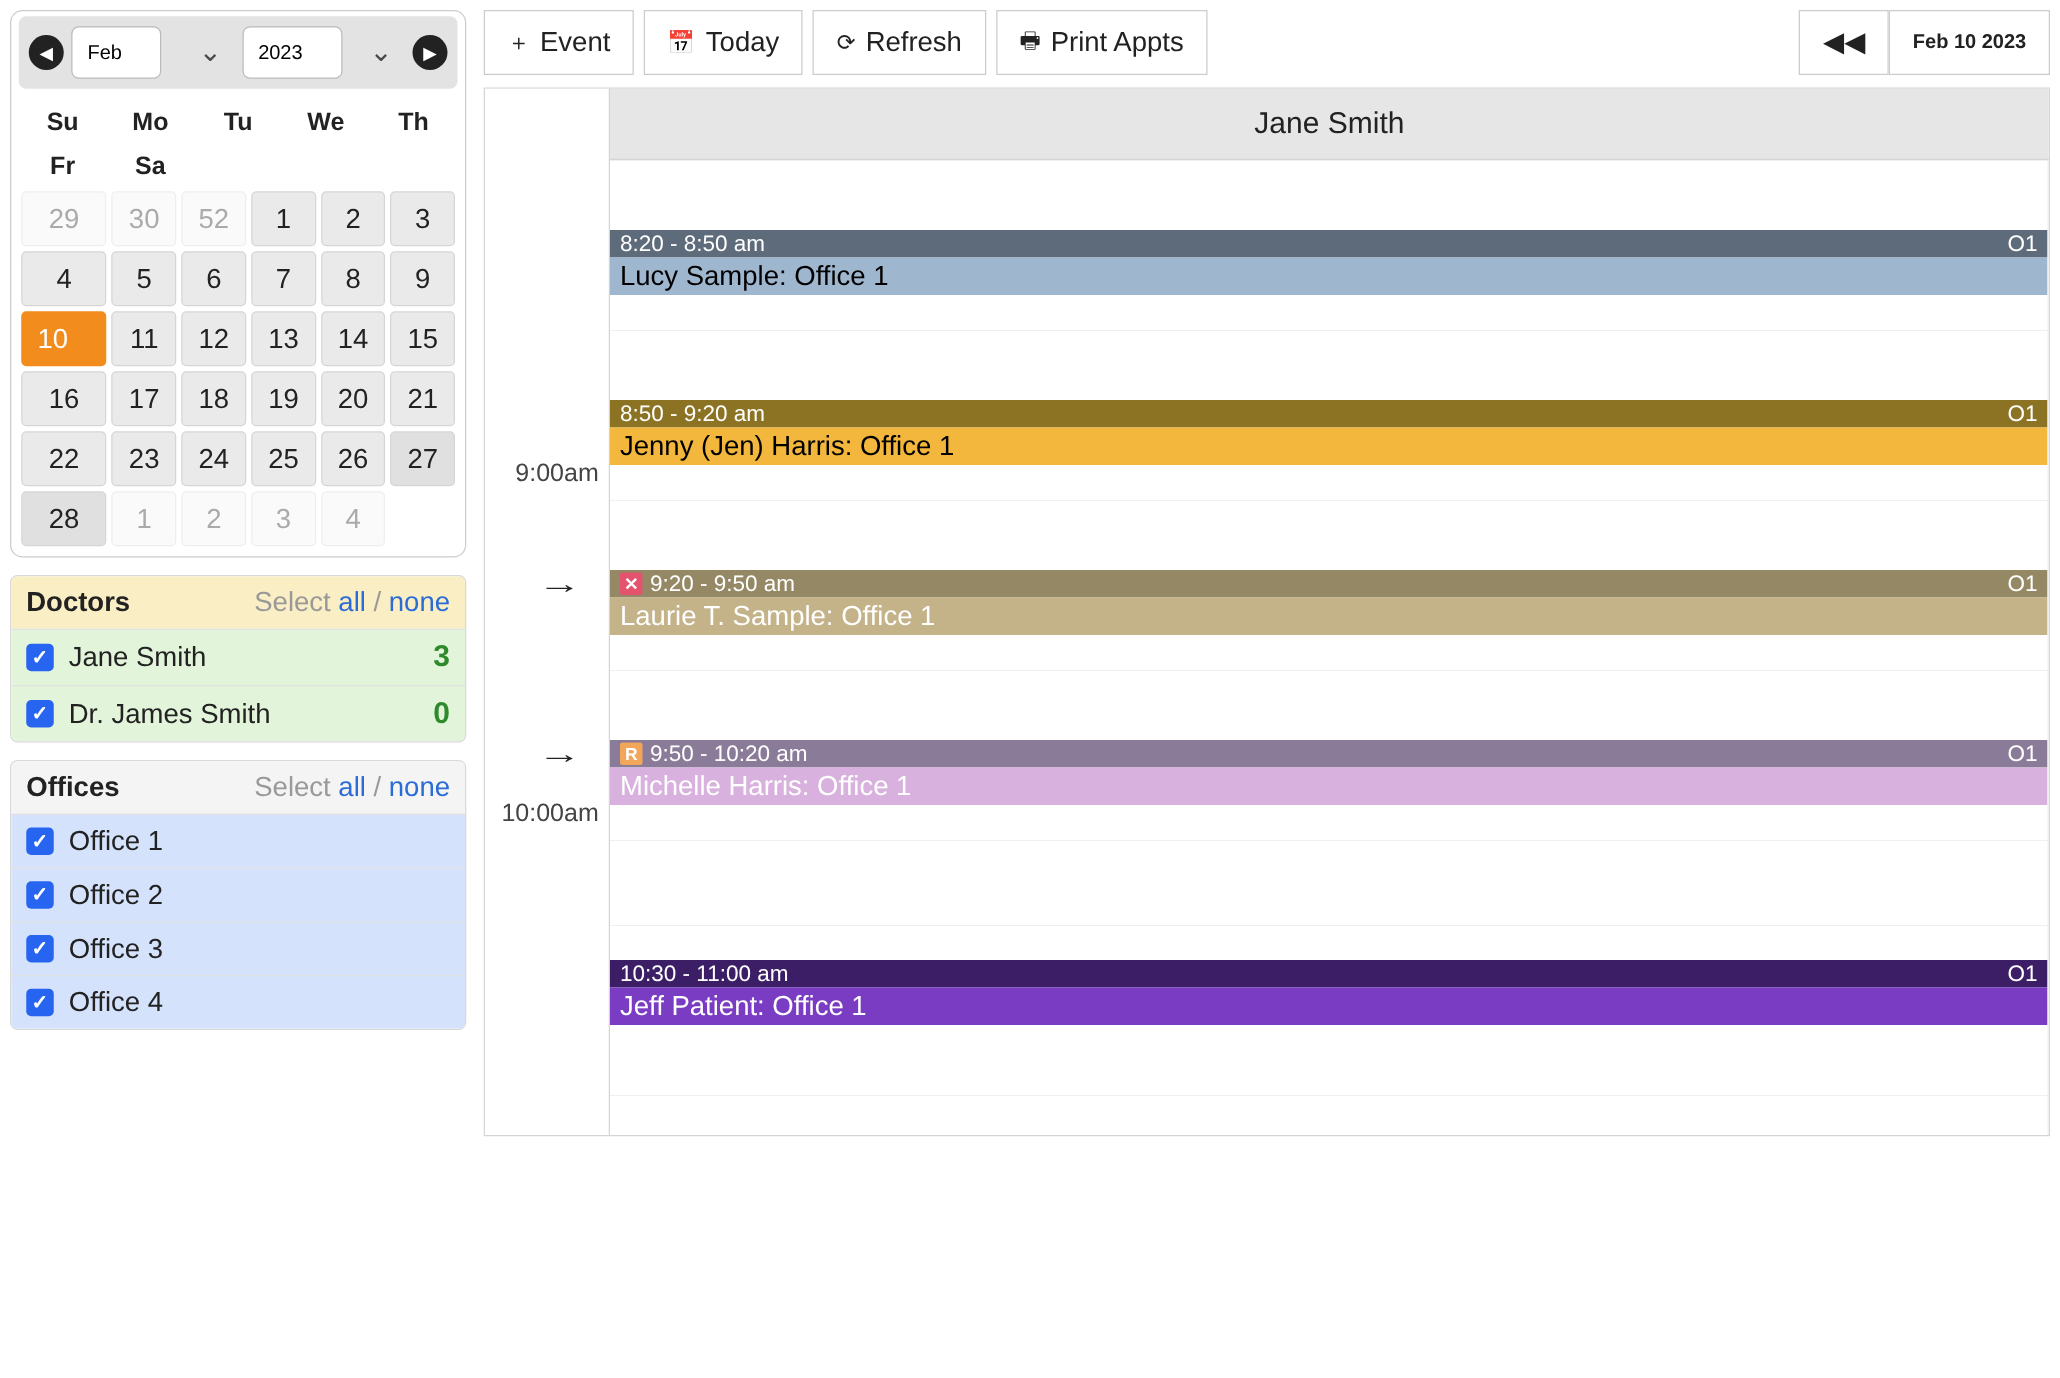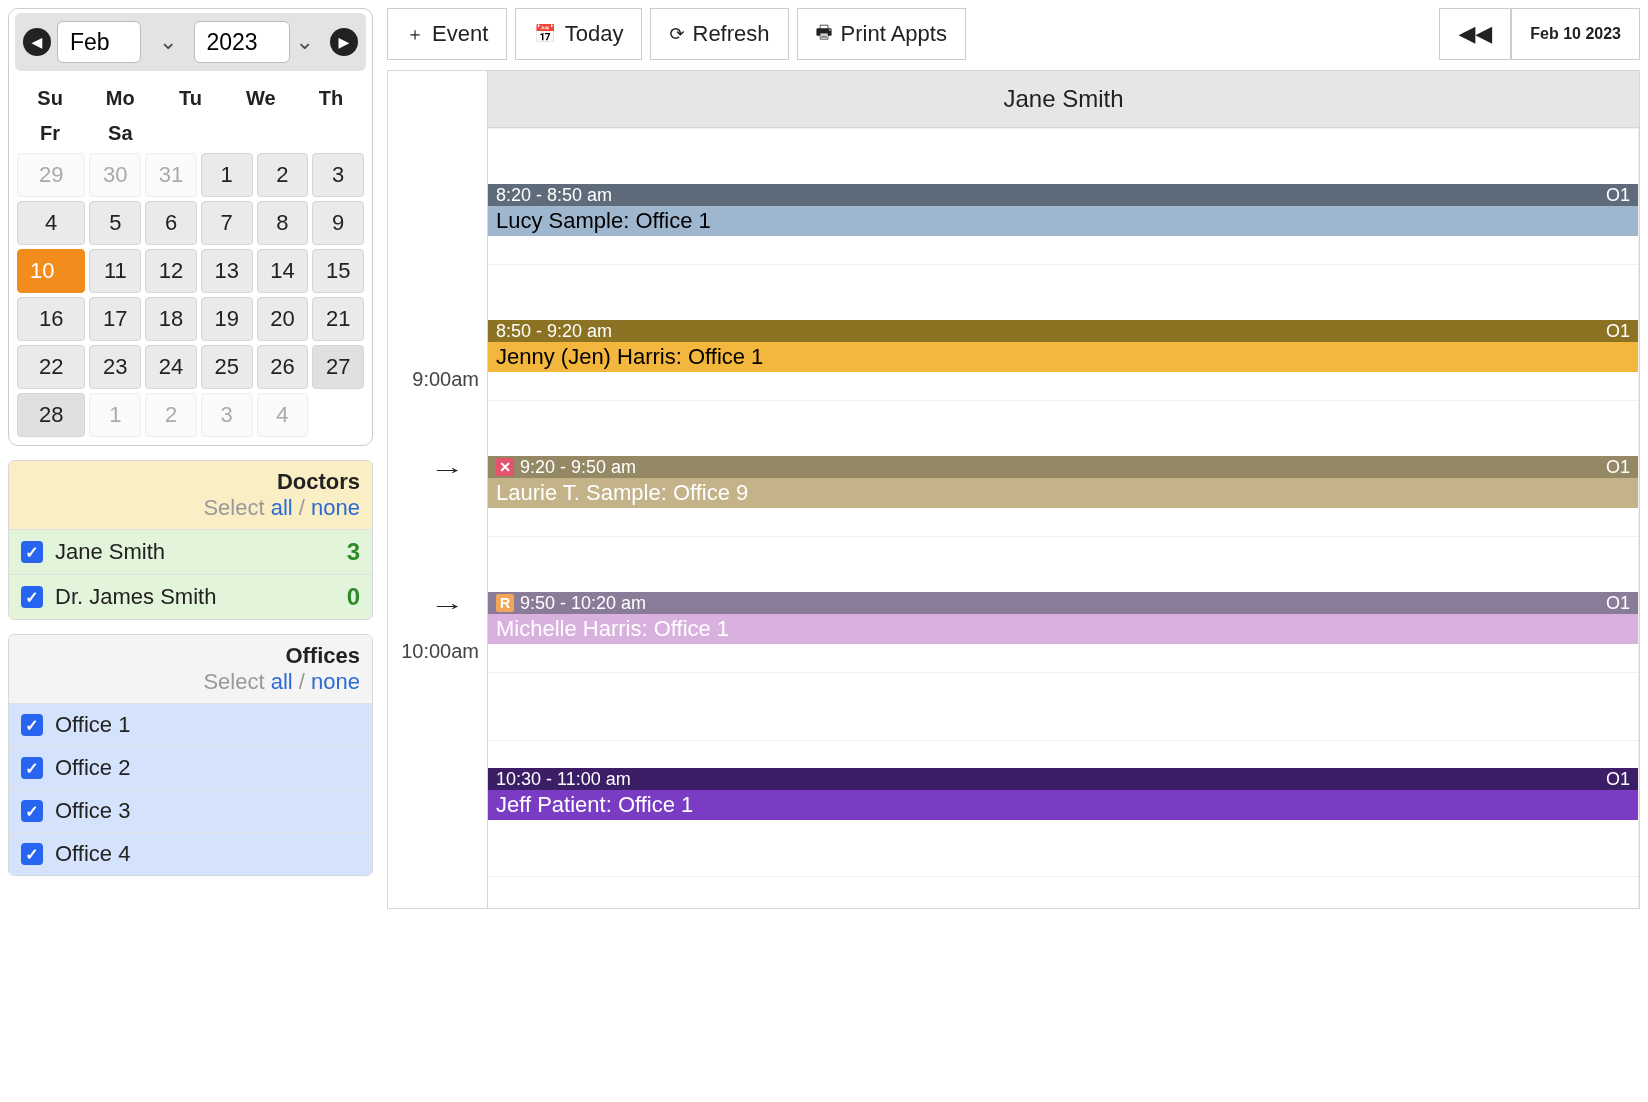--- a/index.html
+++ b/index.html
@@ -5,34 +5,34 @@
   * { box-sizing: border-box; margin: 0; padding: 0; }
   body { font-family: -apple-system, Helvetica, Arial, sans-serif; font-size: 18px; color: #222; background: #fff; }
   .wrap { display: flex; padding: 8px; gap: 14px; }
   .left { width: 365px; flex-shrink: 0; }
   .right { flex: 1; min-width: 0; }
 
   
   .mini-cal { border: 1px solid #ccc; border-radius: 10px; padding: 4px 6px 6px; background:#fff;}
   .mini-cal-head { display:flex; align-items:center; gap:6px; padding:8px; background:#e3e3e3; border-radius:6px; }
   .navcircle { width:28px; height:28px; border-radius:50%; background:#222; color:#fff; display:flex; align-items:center; justify-content:center; cursor:pointer; font-size:14px;}
-  .sel { flex:1; height:42px; border:1px solid #bbb; border-radius:6px; padding:0 30px 0 12px; font-size:23px; background:#fff; appearance:none; position:relative;}
+  .sel { flex:1; height:42px; border:1px solid #bbb; border-radius:6px; padding:0 30px 0 12px; font-size:16px; background:#fff; appearance:none; position:relative;}
   .sel-wrap { position:relative; flex:1; }
   .sel-wrap::after { content:"⌄"; position:absolute; right:10px; top:8px; font-size:22px; color:#4a4a4a; pointer-events:none;}
   .dow { display:grid; grid-template-columns:repeat(5,1fr); margin-top:10px;}
   .dow div { text-align:center; font-weight:700; font-size:20px; padding:6px 0;}
   .days { display:grid; grid-template-columns:repeat(6,1fr); gap:4px; padding:2px;}
   .day { height:44px; display:flex; align-items:center; justify-content:center; font-size:22px; border-radius:4px; cursor:pointer; background:#eaeaea; border:1px solid #d5d5d5;}
   .day.muted { color:#aaa; background:#fafafa; border-color:#eee;}
   .day.sel { background:#f28c1c; color:#fff; border-color:#f28c1c;}
   .day.dark { background:#e0e0e0;}
 
   
   .panel { border:1px solid #d8d8d8; border-radius:6px; margin-top:14px; overflow:hidden;}
-  .panel-head { display:flex; align-items:flex-end; justify-content:space-between; padding:8px 12px; font-size:22px;flex-direction:column;}
+  .panel-head { display:flex; align-items:flex-start; justify-content:space-between; padding:8px 12px; font-size:22px;}
   .panel-head b { font-weight:700; }
   .panel.doctors .panel-head { background:#faeec4; }
   .panel.offices .panel-head { background:#f4f4f4; }
   .panel-head .selectlinks { color:#999; font-size:22px; }
   .panel-head .selectlinks a { color:#2a6bd6; text-decoration:none;}
   .panel-row { display:flex; align-items:center; padding:8px 12px; border-top:1px solid #e1e1e1; font-size:22px;}
   .panel.doctors .panel-row { background:#e2f4d9; }
   .panel.offices .panel-row { background:#d5e2fb; }
   .cb { width:22px; height:22px; border-radius:4px; background:#2765f1; margin-right:12px; display:inline-flex; align-items:center; justify-content:center; color:#fff; font-size:16px; font-weight:700; flex-shrink:0; cursor:pointer;}
   .cb::after{ content:"✓";}
@@ -90,21 +90,21 @@
           <div>Mo</div>
           <div>Tu</div>
           <div>We</div>
           <div>Th</div>
           <div>Fr</div>
           <div>Sa</div>
         </div>
       <div class="days">
           <div class="day muted">29</div>
           <div class="day muted">30</div>
-          <div class="day muted">31</div>
+          <div class="day muted">52</div>
           <div class="day">1</div>
           <div class="day">2</div>
           <div class="day">3</div>
           <div class="day">4</div>
           <div class="day">5</div>
           <div class="day">6</div>
           <div class="day">7</div>
           <div class="day">8</div>
           <div class="day">9</div>
           <div class="day sel">10</div>
@@ -238,21 +238,21 @@
                 <span class="tag">O1</span>
               </div>
               <div class="body" style="background:#f2b73c;color:#000000">Jenny (Jen) Harris: Office 1</div>
             </div>
             <div class="appt" style="top: 328px; height: 128px;">
               <div class="bar" style="background:#948865">
                 <span class="flag" style="background:#e3536e;color:#fff">✕</span>
                 <span>9:20 - 9:50 am</span>
                 <span class="tag">O1</span>
               </div>
-              <div class="body" style="background:#c4b289;color:#fff">Laurie T. Sample: Office 9</div>
+              <div class="body" style="background:#c4b289;color:#fff">Laurie T. Sample: Office 1</div>
             </div>
             <div class="appt" style="top: 464px; height: 128px;">
               <div class="bar" style="background:#8a7c99">
                 <span class="flag" style="background:#f2a65a;color:#fff">R</span>
                 <span>9:50 - 10:20 am</span>
                 <span class="tag">O1</span>
               </div>
               <div class="body" style="background:#d9b1de;color:#fff">Michelle Harris: Office 1</div>
             </div>
             <div class="appt" style="top: 640px; height: 140px;">

